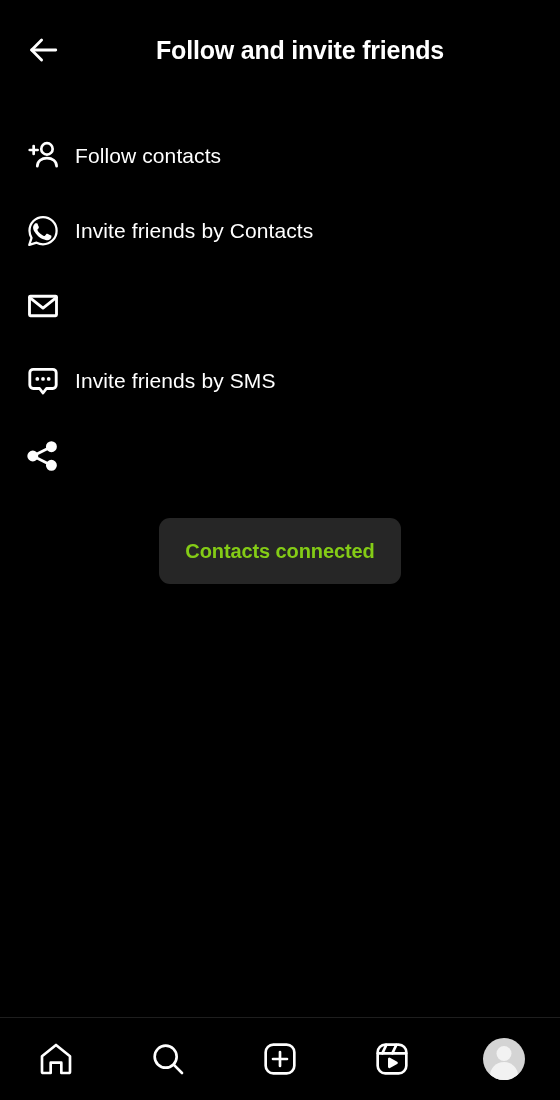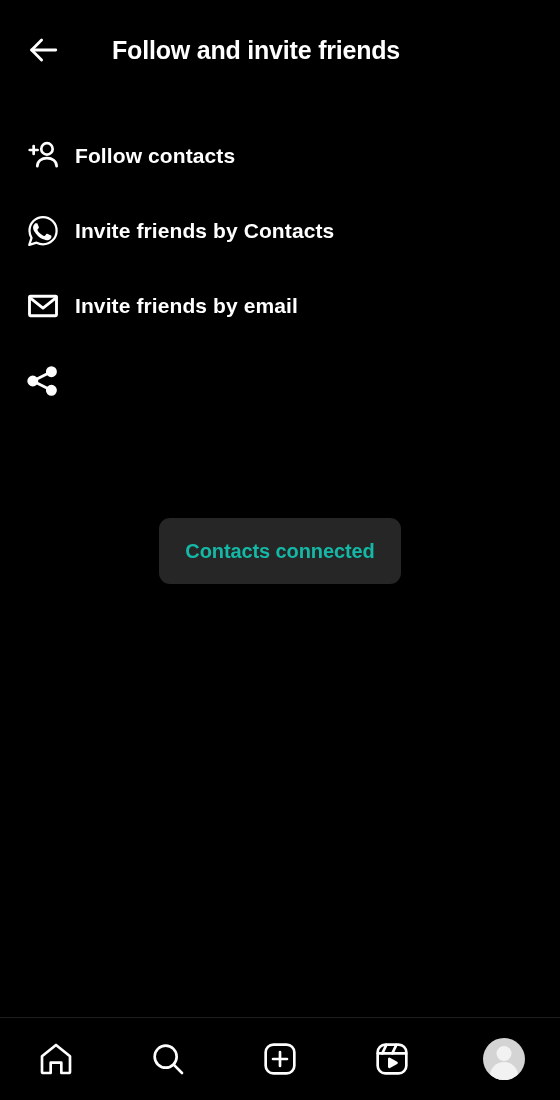--- a/index.html
+++ b/index.html
@@ -19,20 +19,21 @@
 
   
   .header {
     position: absolute;
     top: 0;
     left: 0;
     width: 560px;
     height: 100px;
     display: flex;
     align-items: center;
+    gap: 44px;
   }
   .back-button {
     width: 56px;
     height: 56px;
     margin-left: 15px;
     display: flex;
     align-items: center;
     justify-content: center;
     cursor: pointer;
   }
@@ -60,21 +61,21 @@
   .menu-icon {
     width: 50px;
     margin-left: 18px;
     display: flex;
     align-items: center;
     justify-content: center;
     flex: 0 0 auto;
   }
   .menu-label {
     font-size: 21px;
-    font-weight: 700;
+    font-weight: 400;
     margin-left: 7px;
     white-space: nowrap;
     letter-spacing: 0.1px;
     text-align: center;
   }
 
   
   .toast {
     position: absolute;
     left: 159px;
@@ -83,21 +84,21 @@
     height: 66px;
     background: #262626;
     border-radius: 11px;
     display: flex;
     align-items: center;
     justify-content: center;
   }
   .toast-text {
     font-size: 20px;
     font-weight: bold;
-    color: #14b8a6;
+    color: #84cc16;
     letter-spacing: -0.1px;
   }
 
   
   .bottom-nav {
     position: absolute;
     left: 0;
     bottom: 0;
     width: 560px;
     height: 82px;
@@ -184,23 +185,33 @@
     <span class="menu-label">Invite friends by Contacts</span>
   </div>
 
   <div class="menu-row">
     <span class="menu-icon">
       <svg width="36" height="36" viewBox="0 0 24 24" fill="none" stroke="#ffffff" stroke-width="1.9" stroke-linecap="round" stroke-linejoin="round">
         <rect x="3" y="5.5" width="18" height="13" rx="0.6"></rect>
         <polyline points="3,6.3 12,13.4 21,6.3"></polyline>
       </svg>
     </span>
-    <span class="menu-label">Invite friends by email</span>
-  </div>
-
+  </div>
+
+  <div class="menu-row">
+    <span class="menu-icon">
+      <svg width="36" height="36" viewBox="0 0 24 24" fill="none" stroke="#ffffff" stroke-width="1.9" stroke-linejoin="round" stroke-linecap="round">
+        <path d="M5.5 4.2h13a2.3 2.3 0 0 1 2.3 2.3v8.2a2.3 2.3 0 0 1-2.3 2.3h-4.2l-2.3 3-2.3-3H5.5a2.3 2.3 0 0 1-2.3-2.3V6.5a2.3 2.3 0 0 1 2.3-2.3z"></path>
+        <circle cx="8.2" cy="10.6" r="1.25" fill="#ffffff" stroke="none"></circle>
+        <circle cx="12" cy="10.6" r="1.25" fill="#ffffff" stroke="none"></circle>
+        <circle cx="15.8" cy="10.6" r="1.25" fill="#ffffff" stroke="none"></circle>
+      </svg>
+    </span>
+    <span class="menu-label">Invite friends by SMS</span>
+  </div>
 
   <div class="menu-row">
     <span class="menu-icon">
       <svg width="36" height="36" viewBox="0 0 24 24" fill="none" stroke="#ffffff" stroke-width="1.9" stroke-linecap="round" stroke-linejoin="round">
         <circle cx="17.6" cy="5.8" r="2.7" fill="#ffffff"></circle>
         <circle cx="5.2" cy="12" r="2.7" fill="#ffffff"></circle>
         <circle cx="17.6" cy="18.2" r="2.7" fill="#ffffff"></circle>
         <line x1="7.6" y1="10.8" x2="15.2" y2="7"></line>
         <line x1="7.6" y1="13.2" x2="15.2" y2="17"></line>
       </svg>

